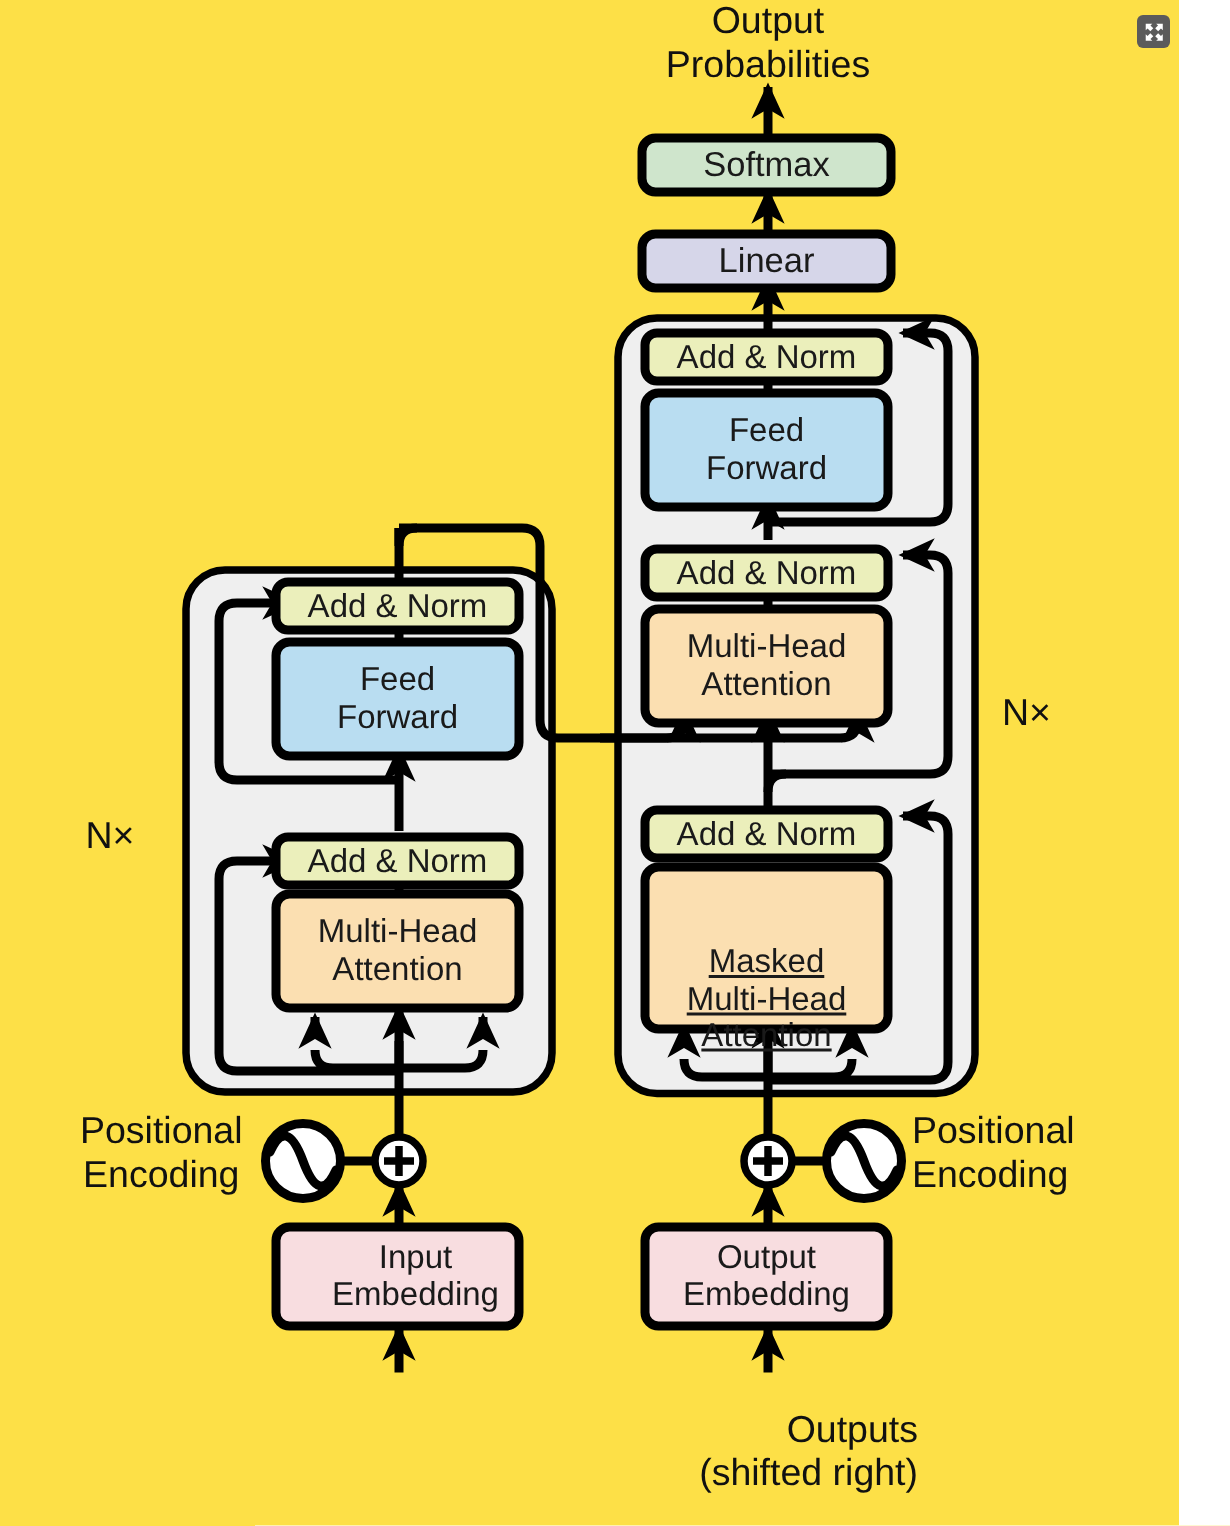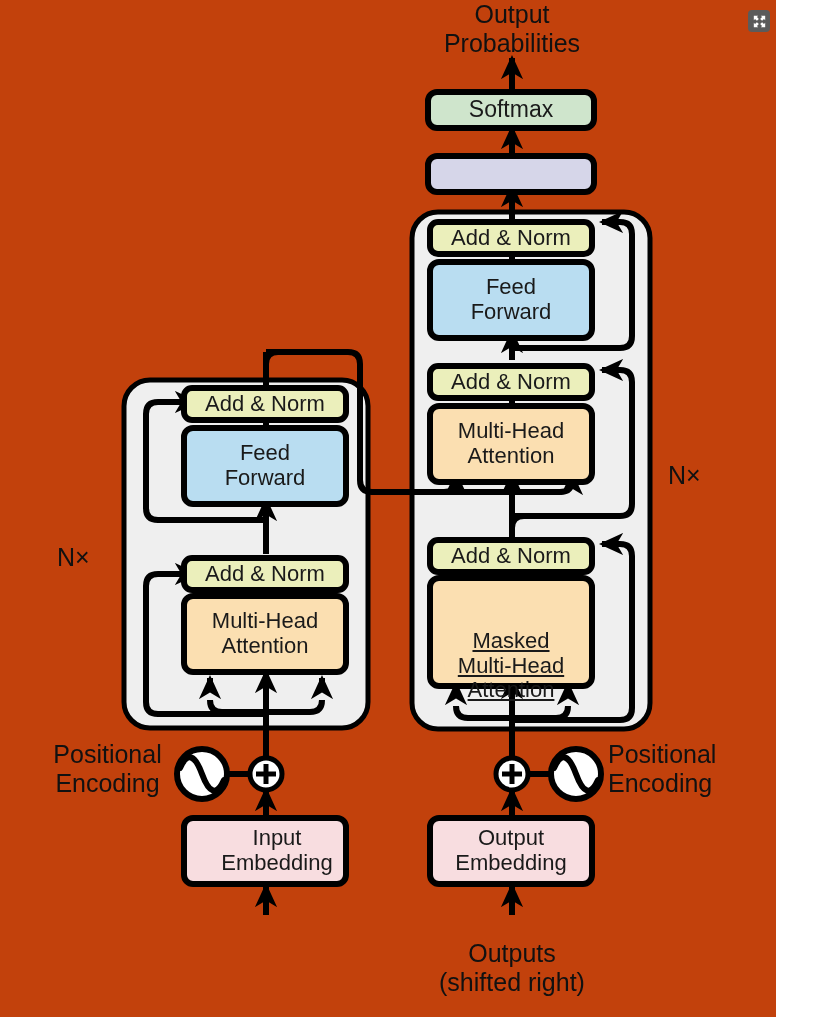--- a/index.html
+++ b/index.html
@@ -8,22 +8,23 @@
     background: #ffffff;
   }
   body {
     font-family: "Liberation Sans", "DejaVu Sans", sans-serif;
     -webkit-font-smoothing: antialiased;
   }
   #stage {
     position: relative;
     width: 776px;
     height: 1017px;
-    background: #c2410c;
+    background: #fde047;
     overflow: hidden;
+    padding-left: 10px;
   }
   #diagram-svg {
     position: absolute;
     left: 0;
     top: 0;
     width: 820px;
     height: 1017px;
     display: block;
   }
   .lbl {
@@ -237,34 +238,35 @@
       <line x1="526" y1="774" x2="551" y2="774" stroke="#000" stroke-width="6"></line>
       <circle cx="576" cy="774" r="25" fill="#fff" stroke="#000" stroke-width="6"></circle>
       <path d="M 554 768 Q 565 744 576 774 Q 587 804 598 780" fill="none" stroke="#000" stroke-width="6" stroke-linecap="round"></path>
     </g>
   </svg>
 
   <div class="lbl outer-label" style="left:412px; top:0px; width:200px; text-align:center; font-size:25px;">Output
 Probabilities</div>
 
 
-  <div class="lbl outer-label" style="left:412px; top:939px; width:200px; text-align:center; font-size:25px;">Outputs
+  <div class="lbl outer-label" style="left:412px; top:939px; width:200px; text-align:right; font-size:25px;">Outputs
 (shifted right)</div>
 
   <div class="lbl" style="left:40px; top:740px; width:135px; text-align:center; font-size:25px;">Positional
 Encoding</div>
 
   <div class="lbl" style="left:608px; top:740px; width:150px; text-align:left; font-size:25px;">Positional
 Encoding</div>
 
   <div class="lbl nx-label" style="left:57px; top:543px; font-size:25px;">N×</div>
 
   <div class="lbl nx-label" style="left:668px; top:461px; font-size:25px;">N×</div>
 
   <div class="box-label" style="left:428px; top:92px; width:166px; height:36px; font-size:23px;">Softmax</div>
+  <div class="box-label" style="left:428px; top:156px; width:166px; height:36px; font-size:23px;">Linear</div>
 
   <div class="box-label" style="left:430px; top:222px; width:162px; height:32px; font-size:22px;">Add &amp; Norm</div>
   <div class="box-label" style="left:430px; top:262px; width:162px; height:76px; font-size:22px;">Feed
 Forward</div>
   <div class="box-label" style="left:430px; top:366px; width:162px; height:32px; font-size:22px;">Add &amp; Norm</div>
   <div class="box-label" style="left:430px; top:406px; width:162px; height:76px; font-size:22px;">Multi-Head
 Attention</div>
   <div class="box-label" style="left:430px; top:540px; width:162px; height:32px; font-size:22px;">Add &amp; Norm</div>
   <div class="box-label" style="left:430px; top:612px; width:162px; height:108px; font-size:22px;text-decoration:underline;">Masked
 Multi-Head

